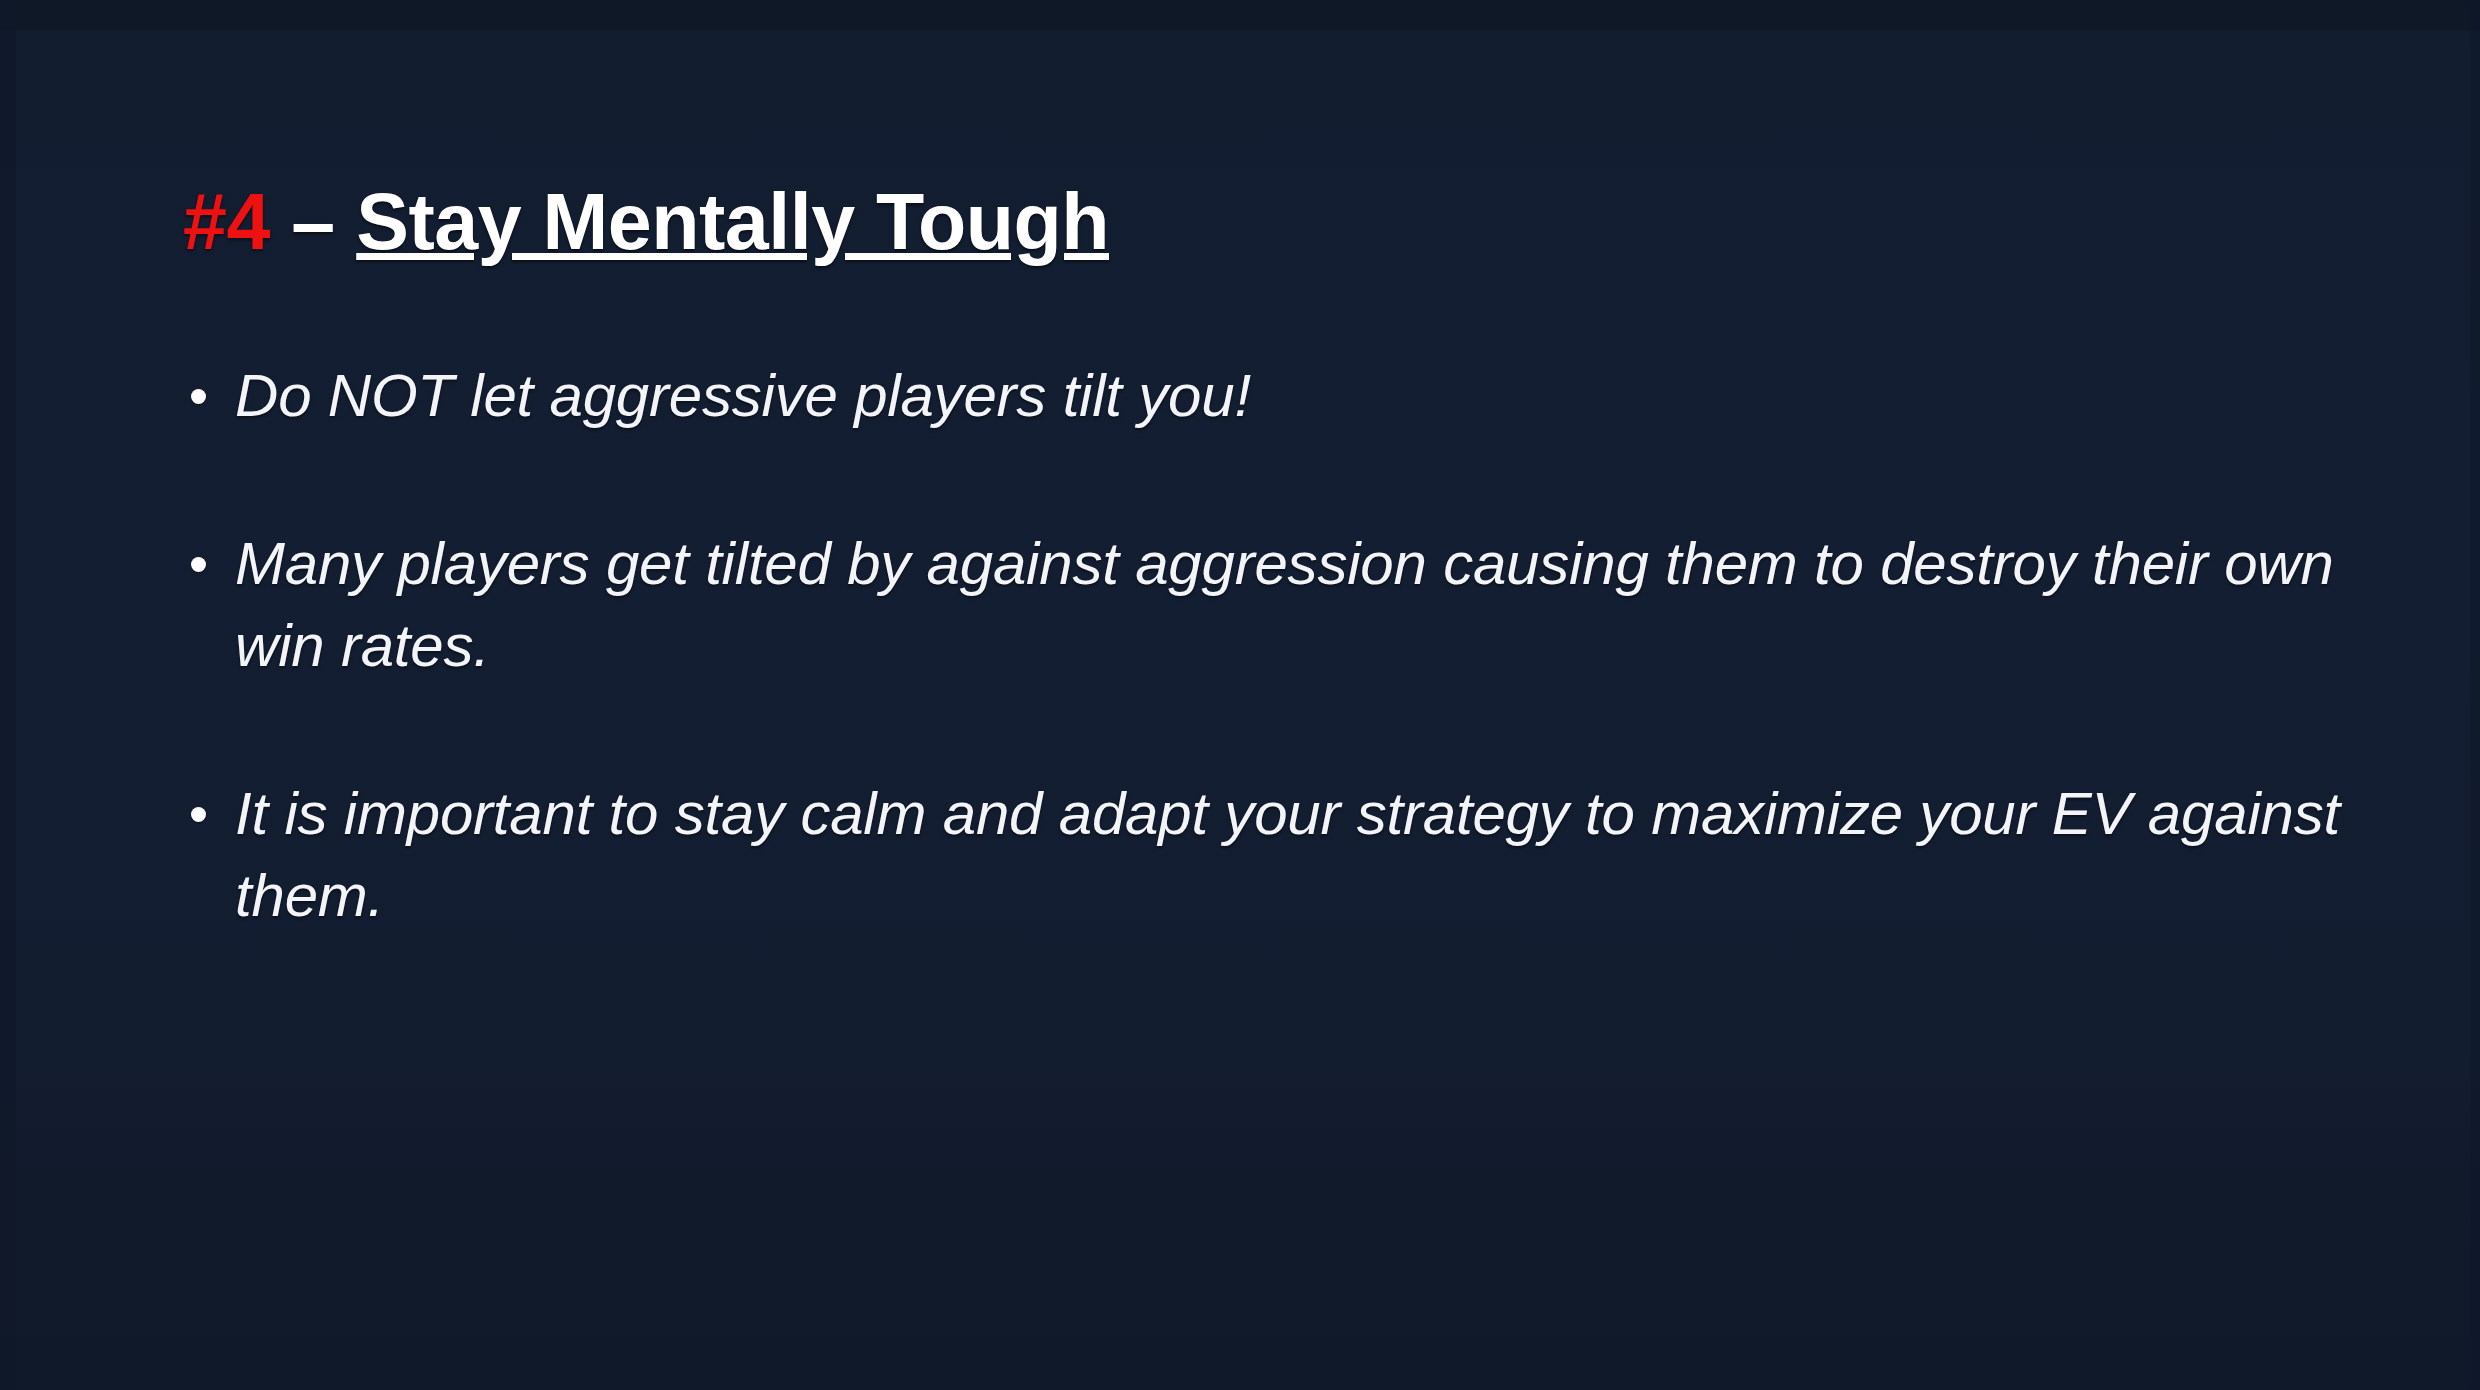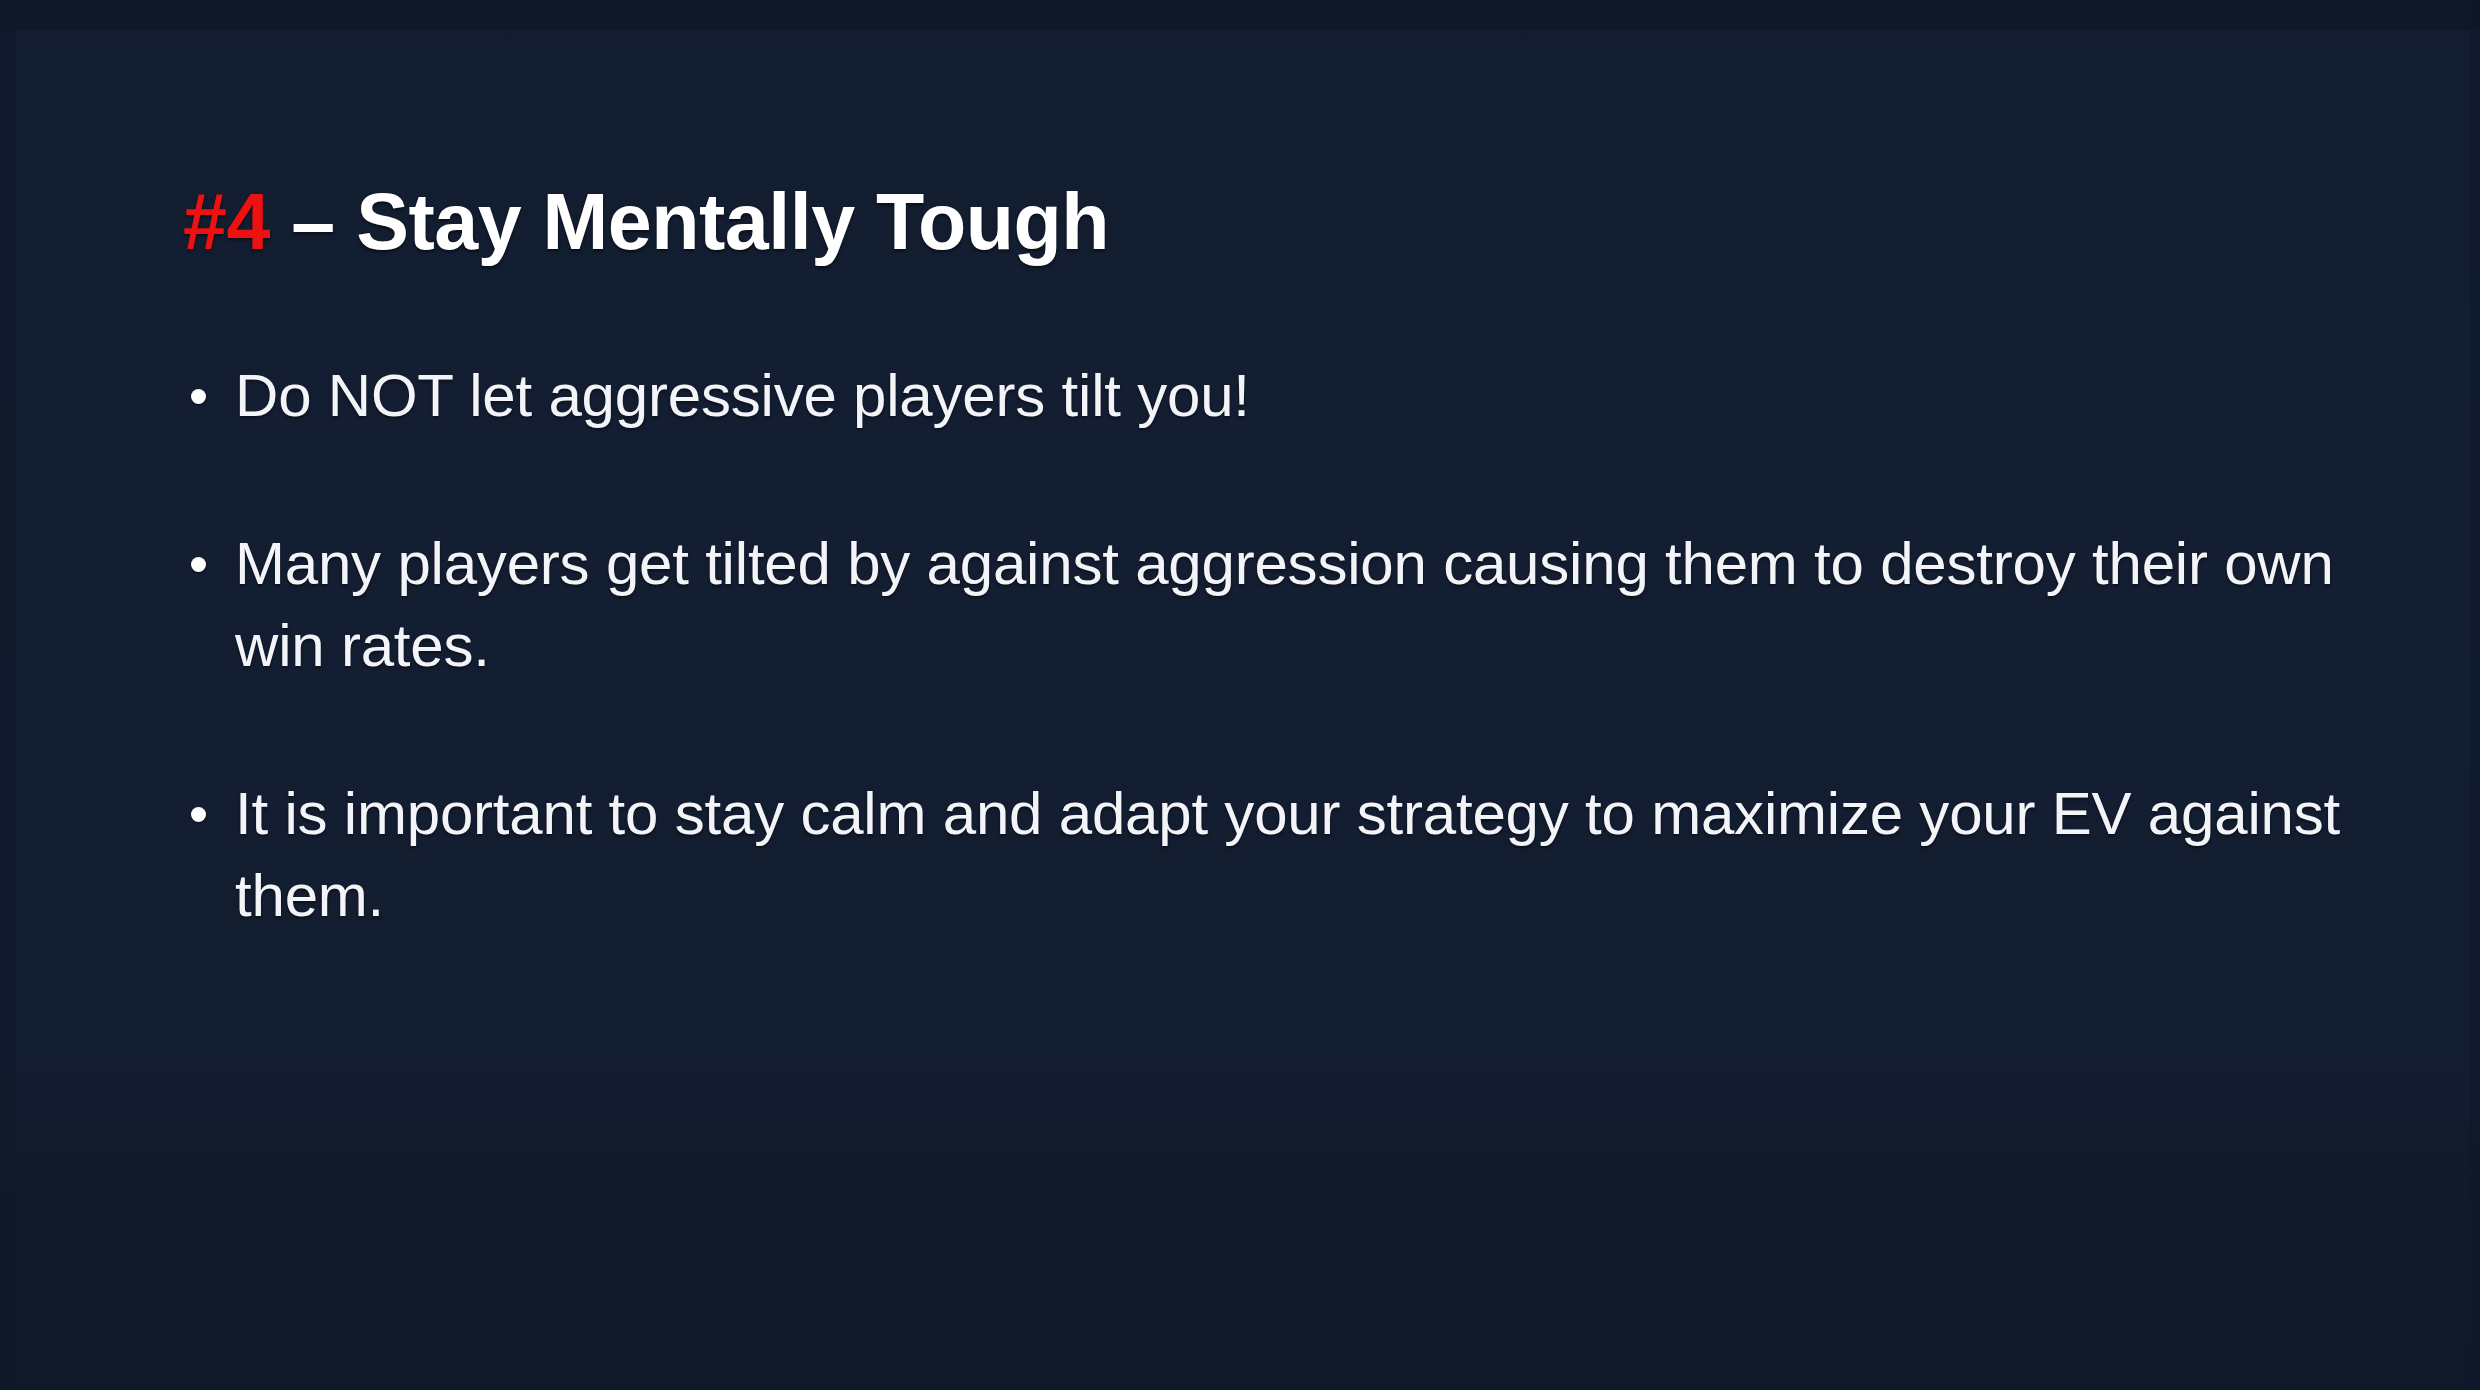--- a/index.html
+++ b/index.html
@@ -79,31 +79,33 @@
     font-weight: bold;
     text-shadow: 0 2px 3px rgba(0,0,0,.5);
   }
   .slide-title .dash {
     color: #ffffff;
     font-weight: bold;
   }
   .slide-title .title-text {
     color: #ffffff;
     font-weight: bold;
+    text-decoration: underline;
   }
 
   
   .bullet-list {
     position: absolute;
     left: 183px;
     top: 355px;
     width: 2180px;
     margin: 0;
     padding: 0;
     list-style: none;
+    font-style: italic;
   }
   .bullet-item {
     position: relative;
     display: block;
     padding-left: 52px;
     margin: 0 0 86px 0;
     color: #f2f4f8;
     font-size: 60px;
     font-weight: normal;
     line-height: 82px;

